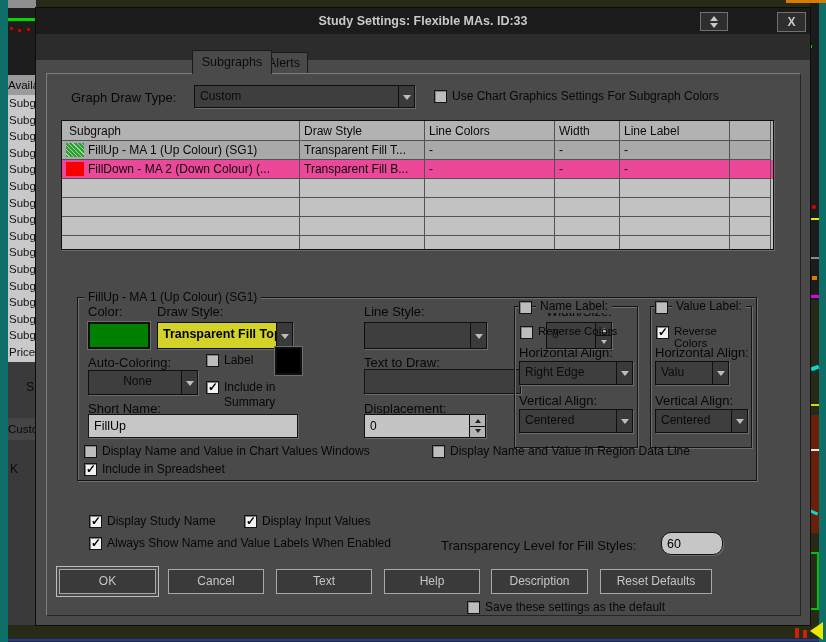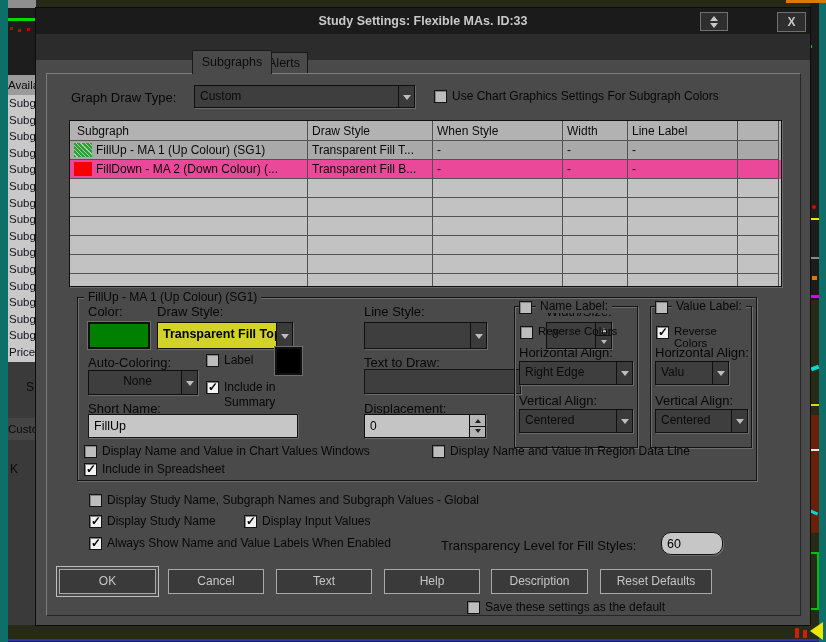--- a/index.html
+++ b/index.html
@@ -192,25 +192,25 @@
       <div class="lbl" style="left:24px;top:16px;">Graph Draw Type:</div>
       <div class="combo" style="left:147px;top:11px;width:221px;height:23px;">
         <div class="val">Custom</div>
         <div class="arrow"></div>
       </div>
       <div class="cbrow" style="left:387px;top:15px;">
         <span class="cb"></span>
         <span>Use Chart Graphics Settings For Subgraph Colors</span>
       </div>
 
-      <div class="s-table" style="left:22px;top:46px;width:713px;height:167px;">
+      <div class="s-table" style="left:14px;top:46px;width:713px;height:130px;">
         <div class="t-row hdr">
           <div class="t-cell" style="padding-left:7px;">Subgraph</div>
           <div class="t-cell">Draw Style</div>
-          <div class="t-cell">When Style</div>
+          <div class="t-cell">Line Colors</div>
           <div class="t-cell">Width</div>
           <div class="t-cell">Line Label</div>
           <div class="t-cell"></div>
         </div>
         <div class="t-row checked">
           <div class="t-cell">
             <span class="swatch hatch" style="background-color: rgb(47, 158, 53);"></span>
             <span>FillUp - MA 1 (Up Colour) (SG1)</span>
           </div>
           <div class="t-cell">Transparent Fill T...</div>
@@ -386,24 +386,20 @@
         <div class="cbrow" style="left:354px;top:146px;">
           <span class="cb"></span>
           <span>Display Name and Value in Region Data Line</span>
         </div>
         <div class="cbrow" style="left:6px;top:164px;">
           <span class="cb checked"></span>
           <span>Include in Spreadsheet</span>
         </div>
       </div>
 
-      <div class="cbrow" style="left:42px;top:419px;">
-        <span class="cb"></span>
-        <span>Display Study Name, Subgraph Names and Subgraph Values - Global</span>
-      </div>
       <div class="cbrow" style="left:42px;top:440px;">
         <span class="cb checked"></span>
         <span>Display Study Name</span>
       </div>
       <div class="cbrow" style="left:197px;top:440px;">
         <span class="cb checked"></span>
         <span>Display Input Values</span>
       </div>
       <div class="cbrow" style="left:42px;top:462px;">
         <span class="cb checked"></span>

